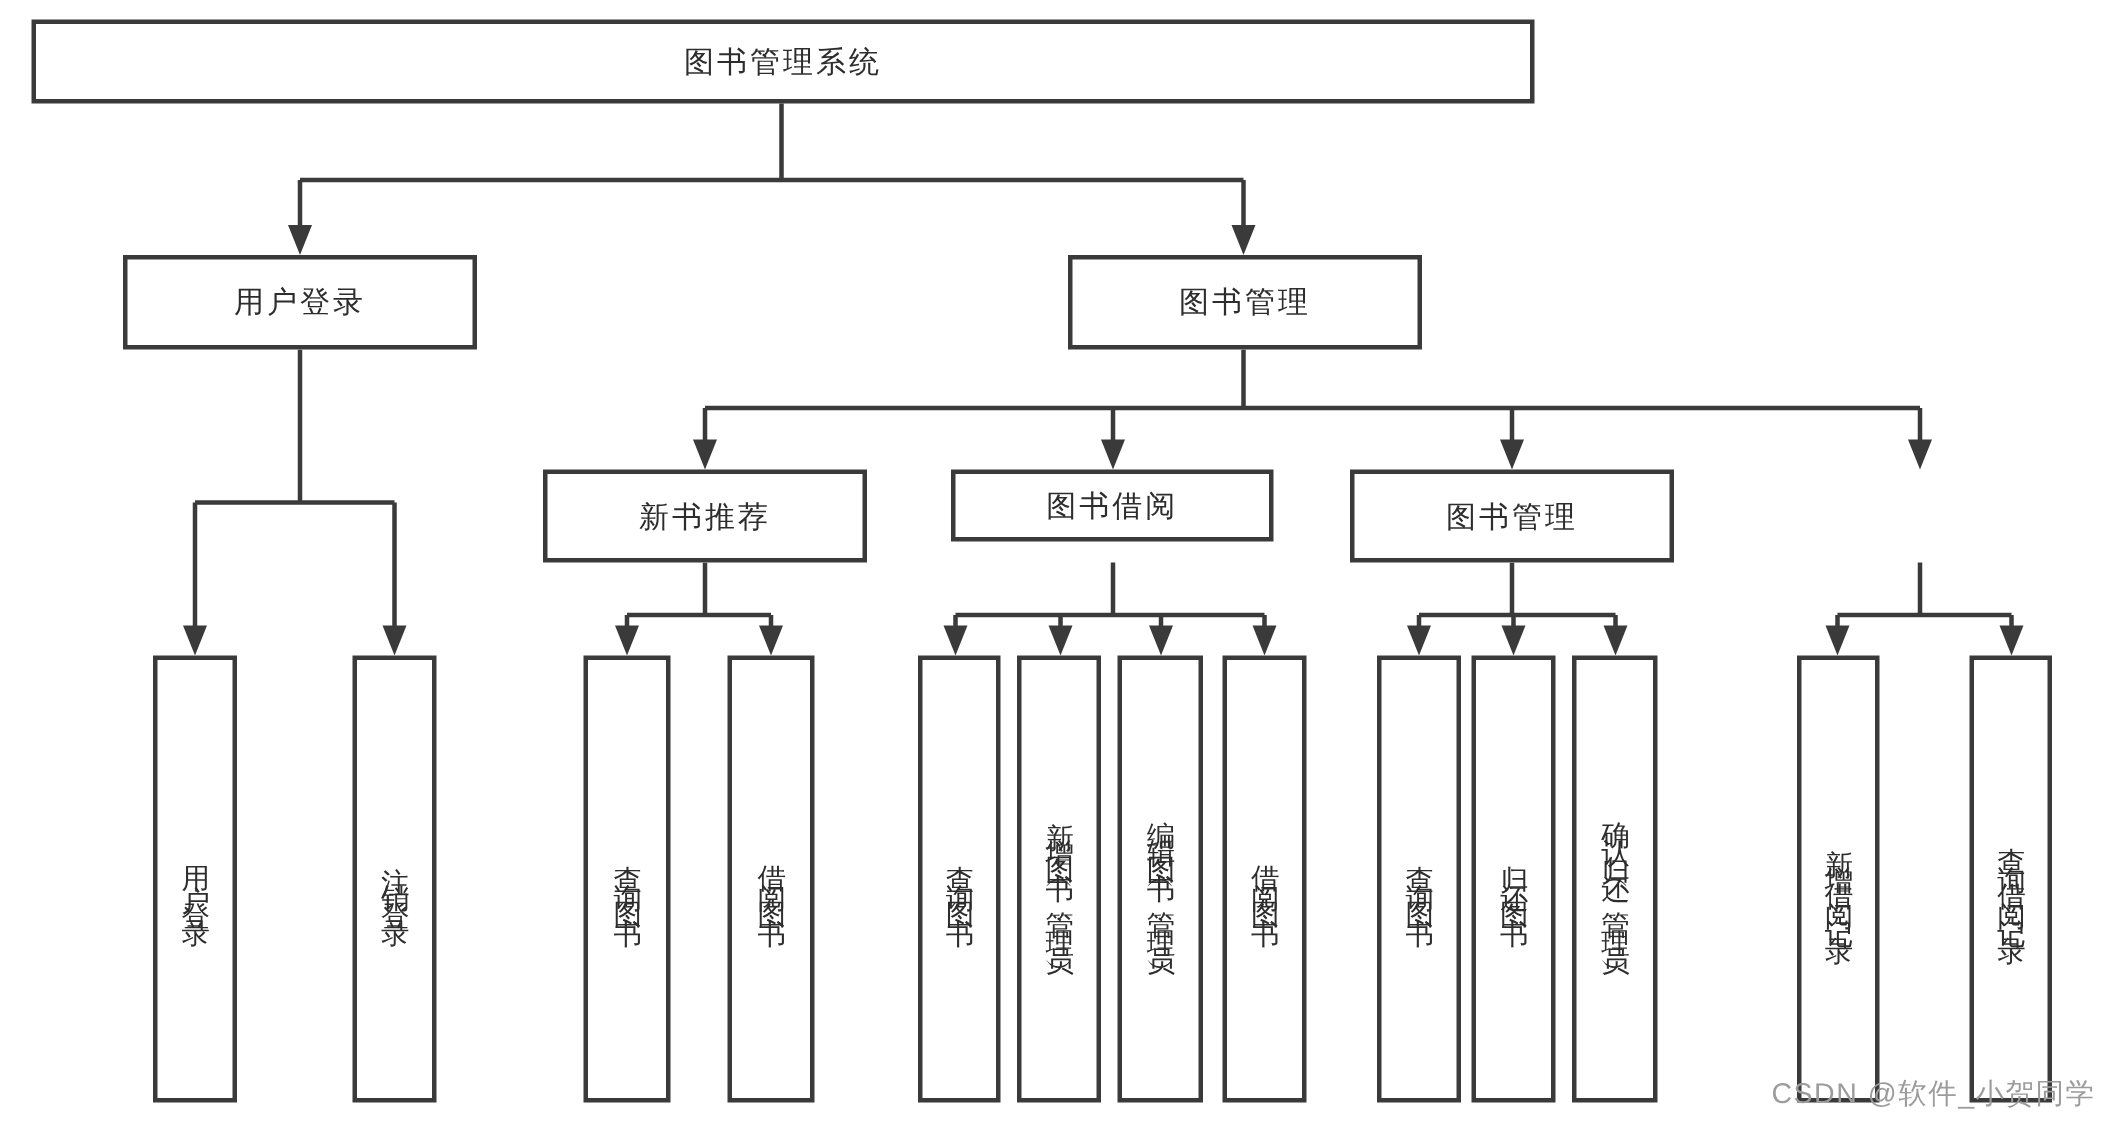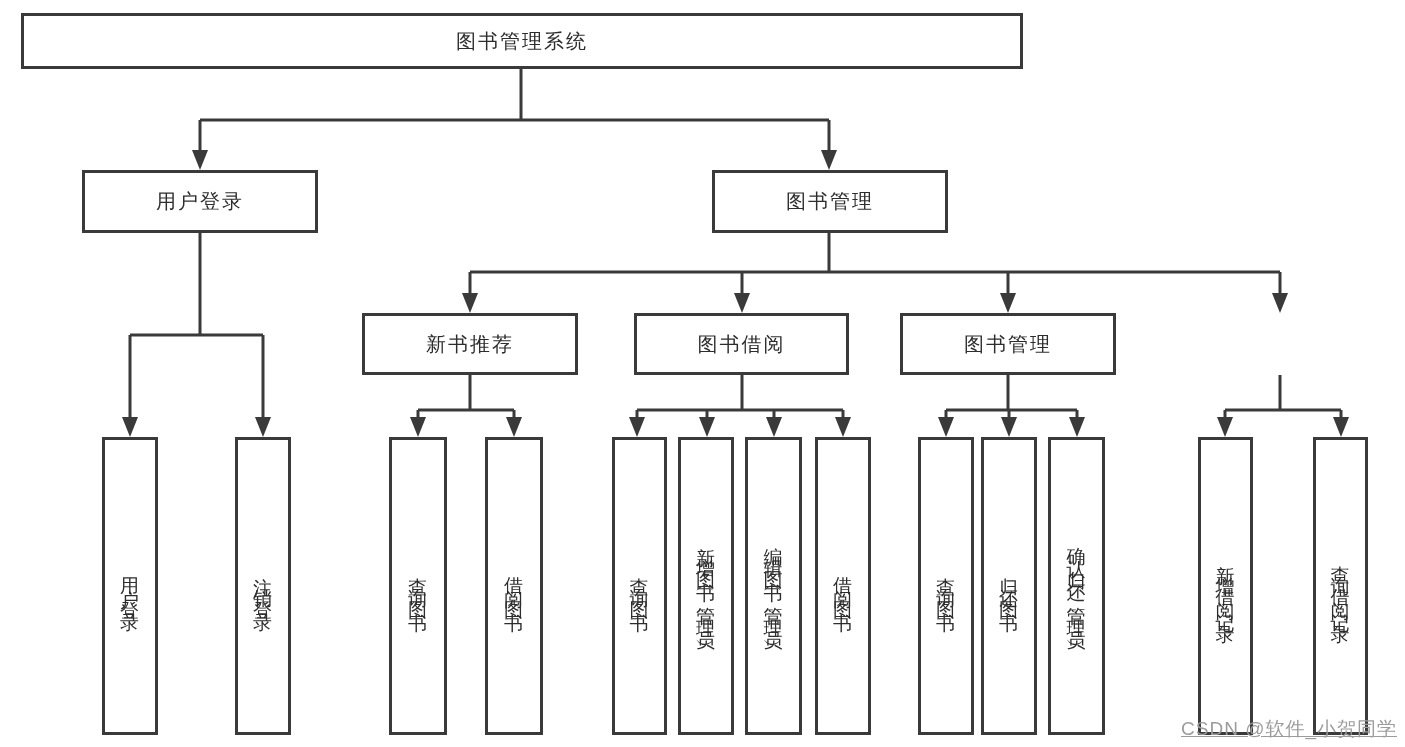--- a/index.html
+++ b/index.html
@@ -13,21 +13,21 @@
     box-sizing:border-box; display:flex; align-items:center; justify-content:center;
     color:#2d2d2d;
   }
   .h { font-size:20px; letter-spacing:2px; white-space:nowrap; }
   .v {
     writing-mode:vertical-rl; text-orientation:mixed;
     font-size:19px; letter-spacing:12px; line-height:1;
   }
   .watermark {
     position:absolute; right:8px; bottom:5px;
-    color:#9c9c9c; font-size:19px; letter-spacing:1px; white-space:nowrap;text-decoration:underline;
+    color:#9c9c9c; font-size:19px; letter-spacing:1px; white-space:nowrap;
   }
 </style>
 </head>
 <body>
 
 <div class="canvas">
 
   <svg class="connectors" width="1405" height="747" viewBox="0 0 1405 747">
     <g stroke="#3a3a3a" stroke-width="3" fill="none">
 
@@ -67,21 +67,21 @@
       <polygon points="1333,417 1349,417 1341,437"></polygon>
     </g>
   </svg>
 
   <div class="box h" style="left:21px; top:13px; width:1002px; height:56px;">图书管理系统</div>
 
   <div class="box h" style="left:82px; top:170px; width:236px; height:63px;">用户登录</div>
   <div class="box h" style="left:712px; top:170px; width:236px; height:63px;">图书管理</div>
 
   <div class="box h" style="left:362px; top:313px; width:216px; height:62px;">新书推荐</div>
-  <div class="box h" style="left:634px; top:313px; width:215px; height:62px;">图书借阅</div>
+  <div class="box h" style="left:634px; top:313px; width:215px; height:48px;">图书借阅</div>
   <div class="box h" style="left:900px; top:313px; width:216px; height:62px;">图书管理</div>
 
   <div class="box v" style="left:102px; top:437px; width:56px; height:298px;">用户登录</div>
   <div class="box v" style="left:235px; top:437px; width:56px; height:298px;">注销登录</div>
 
   <div class="box v" style="left:389px; top:437px; width:58px; height:298px;">查询图书</div>
   <div class="box v" style="left:485px; top:437px; width:58px; height:298px;">借阅图书</div>
 
   <div class="box v" style="left:612px; top:437px; width:55px; height:298px;">查询图书</div>
   <div class="box v" style="left:678px; top:437px; width:56px; height:298px;">新增图书（管理员）</div>

